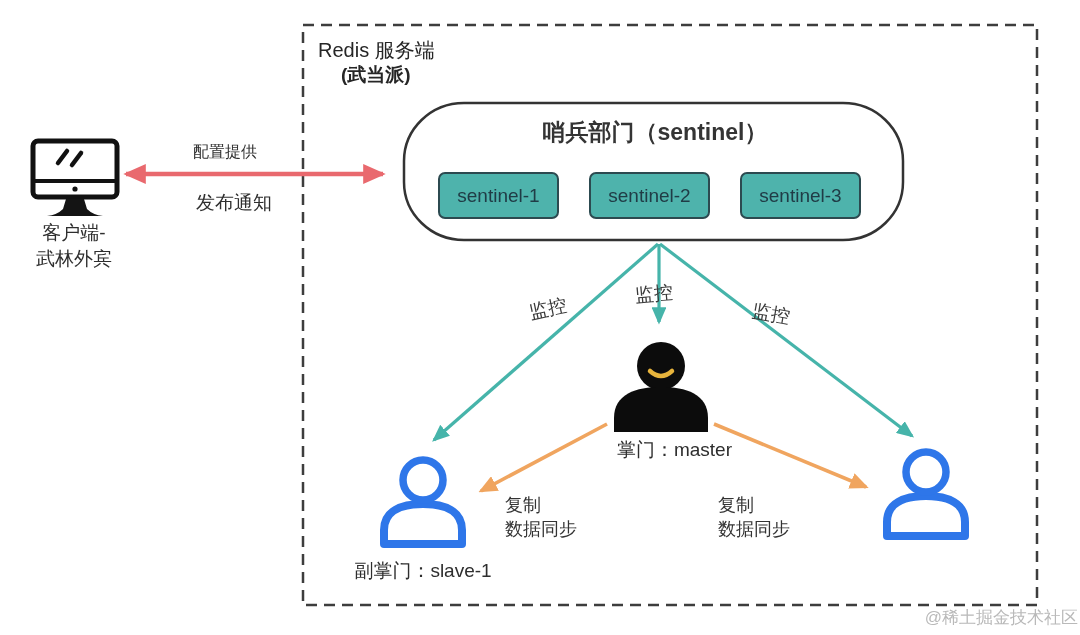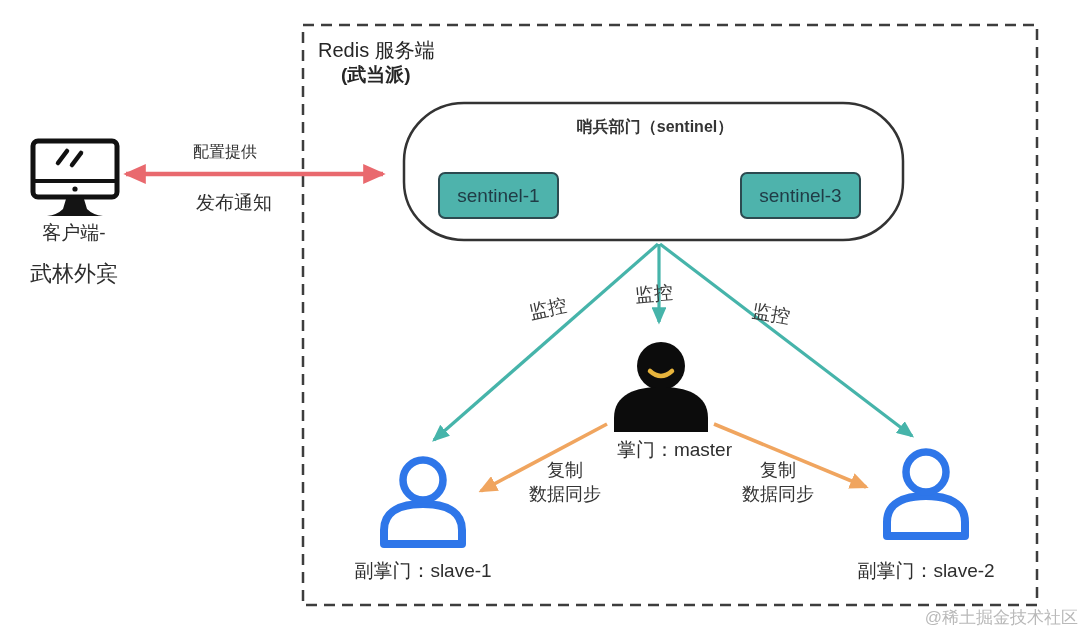--- a/index.html
+++ b/index.html
@@ -7,41 +7,41 @@
     position:relative;width:1080px;height:635px;background:#ffffff;
     font-family:"Liberation Sans","DejaVu Sans",sans-serif;color:#2e2e2e;overflow:hidden;
   }
   .abs{position:absolute;white-space:nowrap;}
   .ctr{text-align:center;}
   svg.layer{position:absolute;left:0;top:0;}
   
   .server-title1{left:318px;top:37px;font-size:20px;font-weight:normal;color:#262626;}
   .server-title2{left:341px;top:62px;font-size:19px;font-weight:bold;color:#262626;}
   
-  .sentinel-title{left:405px;top:117px;width:500px;font-size:16px;font-weight:bold;color:#343434;}
+  .sentinel-title{left:405px;top:117px;width:500px;font-size:23px;font-weight:bold;color:#343434;}
   .snode{
     position:absolute;top:172px;width:121px;height:47px;
     background:#4eb3ac;border:2.5px solid #2c4a50;border-radius:7px;
     display:flex;align-items:center;justify-content:center;
     font-size:19px;color:#203c46;box-sizing:border-box;
   }
   .snode1{left:438px;} .snode2{left:589px;} .snode3{left:740px;align-items:center;}
   
   .client-l1{left:14px;top:220px;width:120px;font-size:19px;}
-  .client-l2{left:14px;top:259px;width:120px;font-size:22px;}
+  .client-l2{left:14px;top:246px;width:120px;font-size:19px;}
   .cfg-label{left:193px;top:142px;font-size:16px;}
   .pub-label{left:196px;top:190px;font-size:19px;}
   
   .mon{font-size:19px;color:#3a3a3a;}
   .mon-left{left:529px;top:296px;transform:rotate(-12deg);}
   .mon-mid{left:635px;top:281px;transform:rotate(-5deg);}
   .mon-right{left:752px;top:301px;transform:rotate(10deg);}
   
   .master-label{left:592px;top:437px;width:140px;font-size:19px;text-align:right;}
-  .repl{position:absolute;width:120px;text-align:center;font-size:18px;line-height:24px;color:#333;}
+  .repl{position:absolute;width:120px;text-align:left;font-size:18px;line-height:24px;color:#333;margin-top:35px;}
   .repl-left{left:505px;top:458px;}
   .repl-right{left:718px;top:458px;}
   .slave1-label{left:343px;top:558px;width:160px;font-size:19px;}
   .slave2-label{left:846px;top:558px;width:160px;font-size:19px;}
   .watermark{right:2px;top:606px;font-size:17px;color:#b9b9b9;}
 </style>
 </head>
 <body>
 
 <div class="canvas">
@@ -99,20 +99,23 @@
   </svg>
 
   <div class="abs server-title1">Redis 服务端</div>
   <div class="abs server-title2">(武当派)</div>
 
   <div class="abs ctr sentinel-title">哨兵部门（sentinel）</div>
 
   <div class="snode snode1">
     <span>sentinel-1</span>
   </div>
+  <div class="snode snode2">
+    <span>sentinel-2</span>
+  </div>
   <div class="snode snode3">
     <span>sentinel-3</span>
   </div>
 
   <div class="abs ctr client-l1">客户端-</div>
   <div class="abs ctr client-l2">武林外宾</div>
 
   <div class="abs cfg-label">配置提供</div>
   <div class="abs pub-label">发布通知</div>
 
@@ -125,16 +128,15 @@
   <div class="repl repl-left">
     <div>复制</div>
     <div>数据同步</div>
   </div>
   <div class="repl repl-right">
     <div>复制</div>
     <div>数据同步</div>
   </div>
 
   <div class="abs ctr slave1-label">副掌门：slave-1</div>
-  <div class="abs ctr slave2-label">副掌门：slave-2</div>
 
   <div class="abs watermark">@稀土掘金技术社区</div>
 </div>
 
 </body></html>

